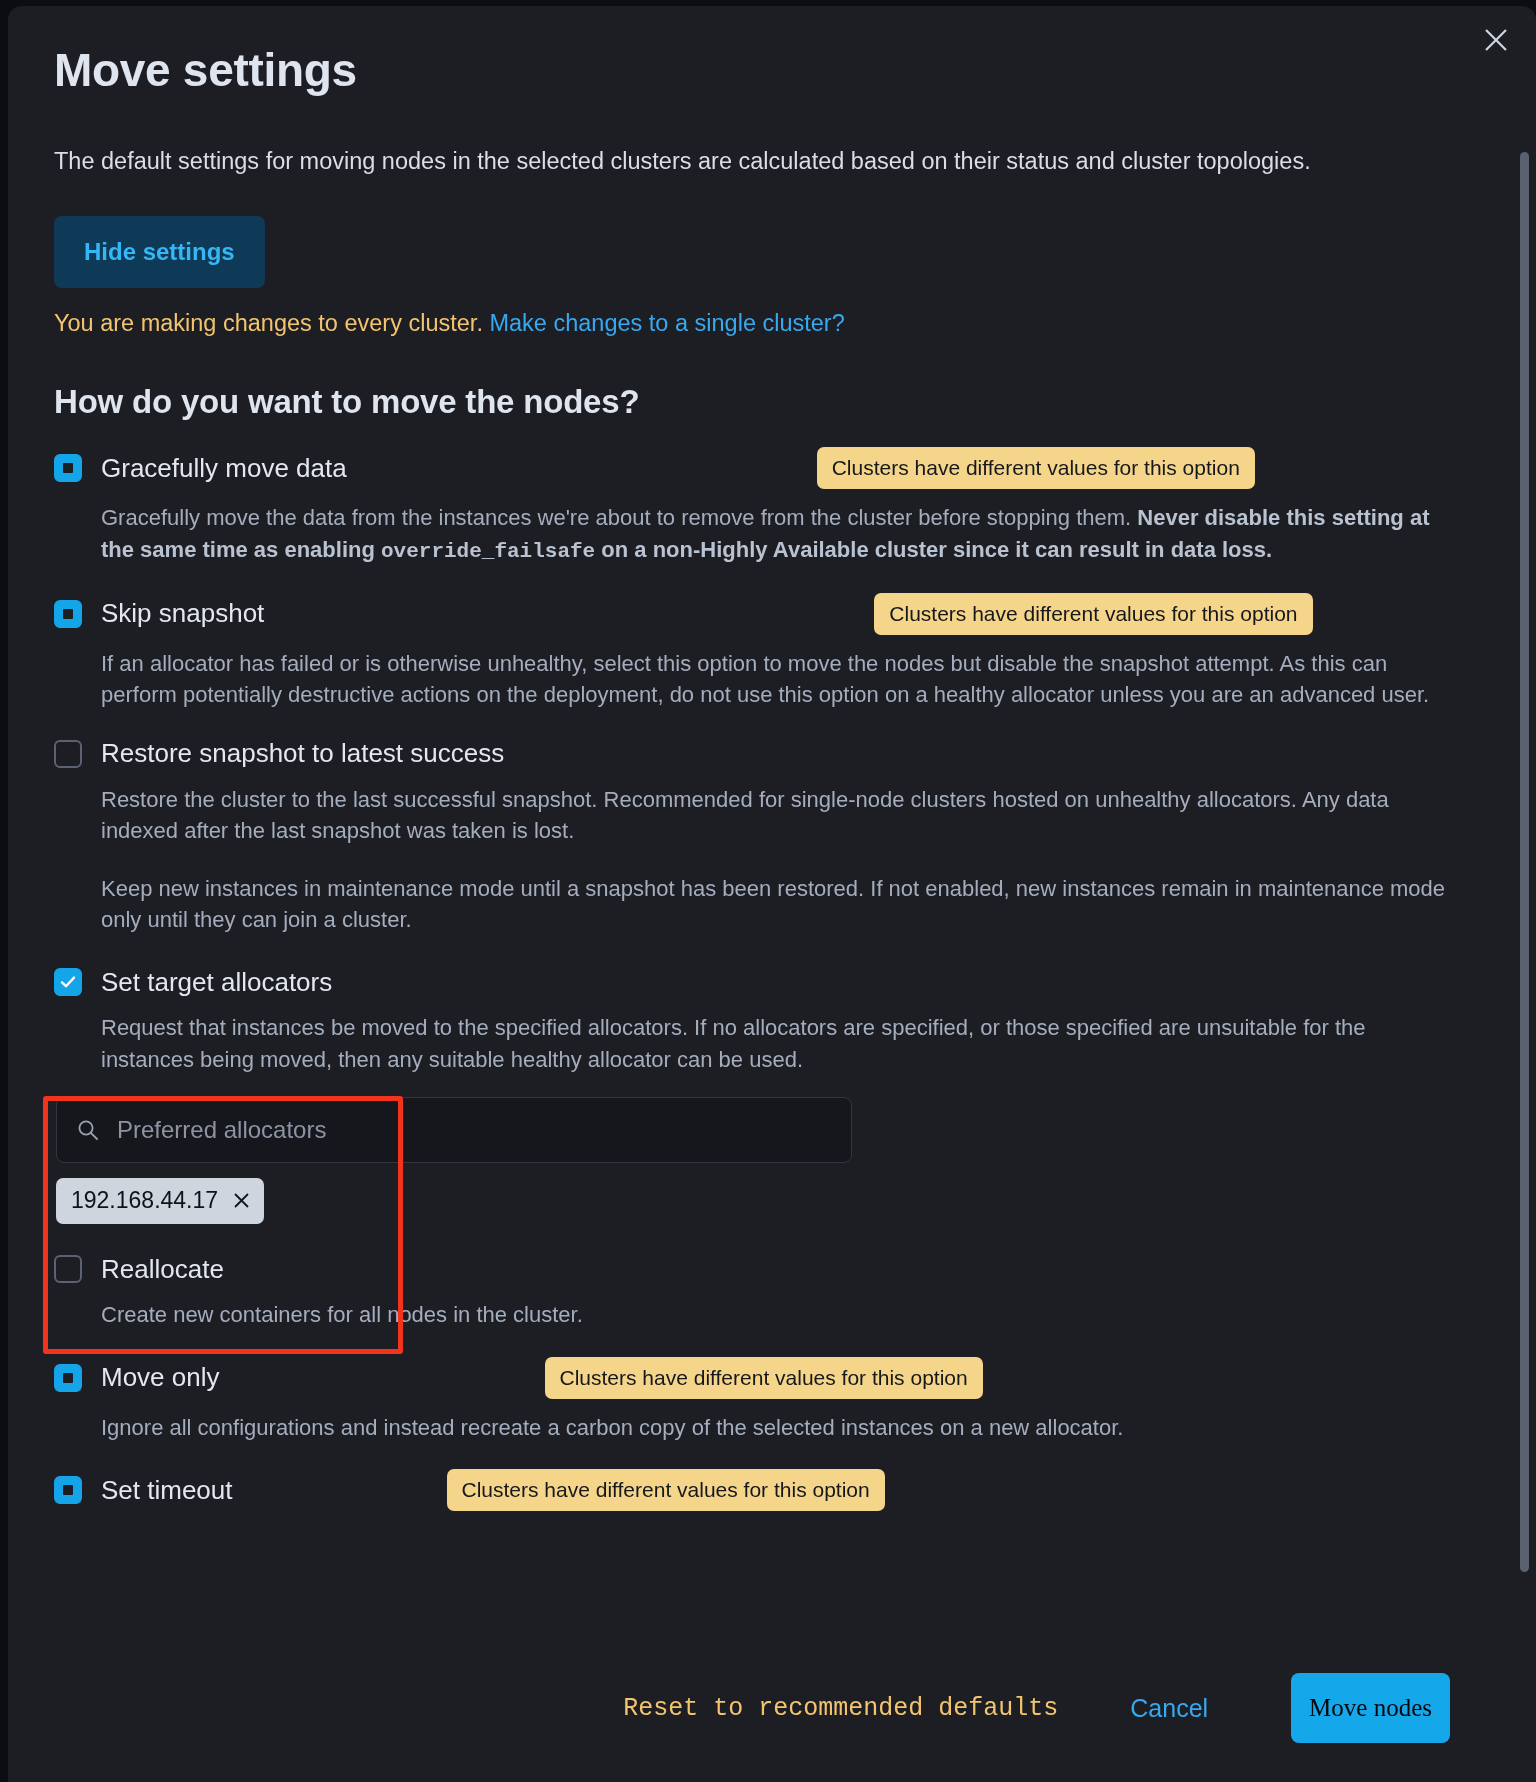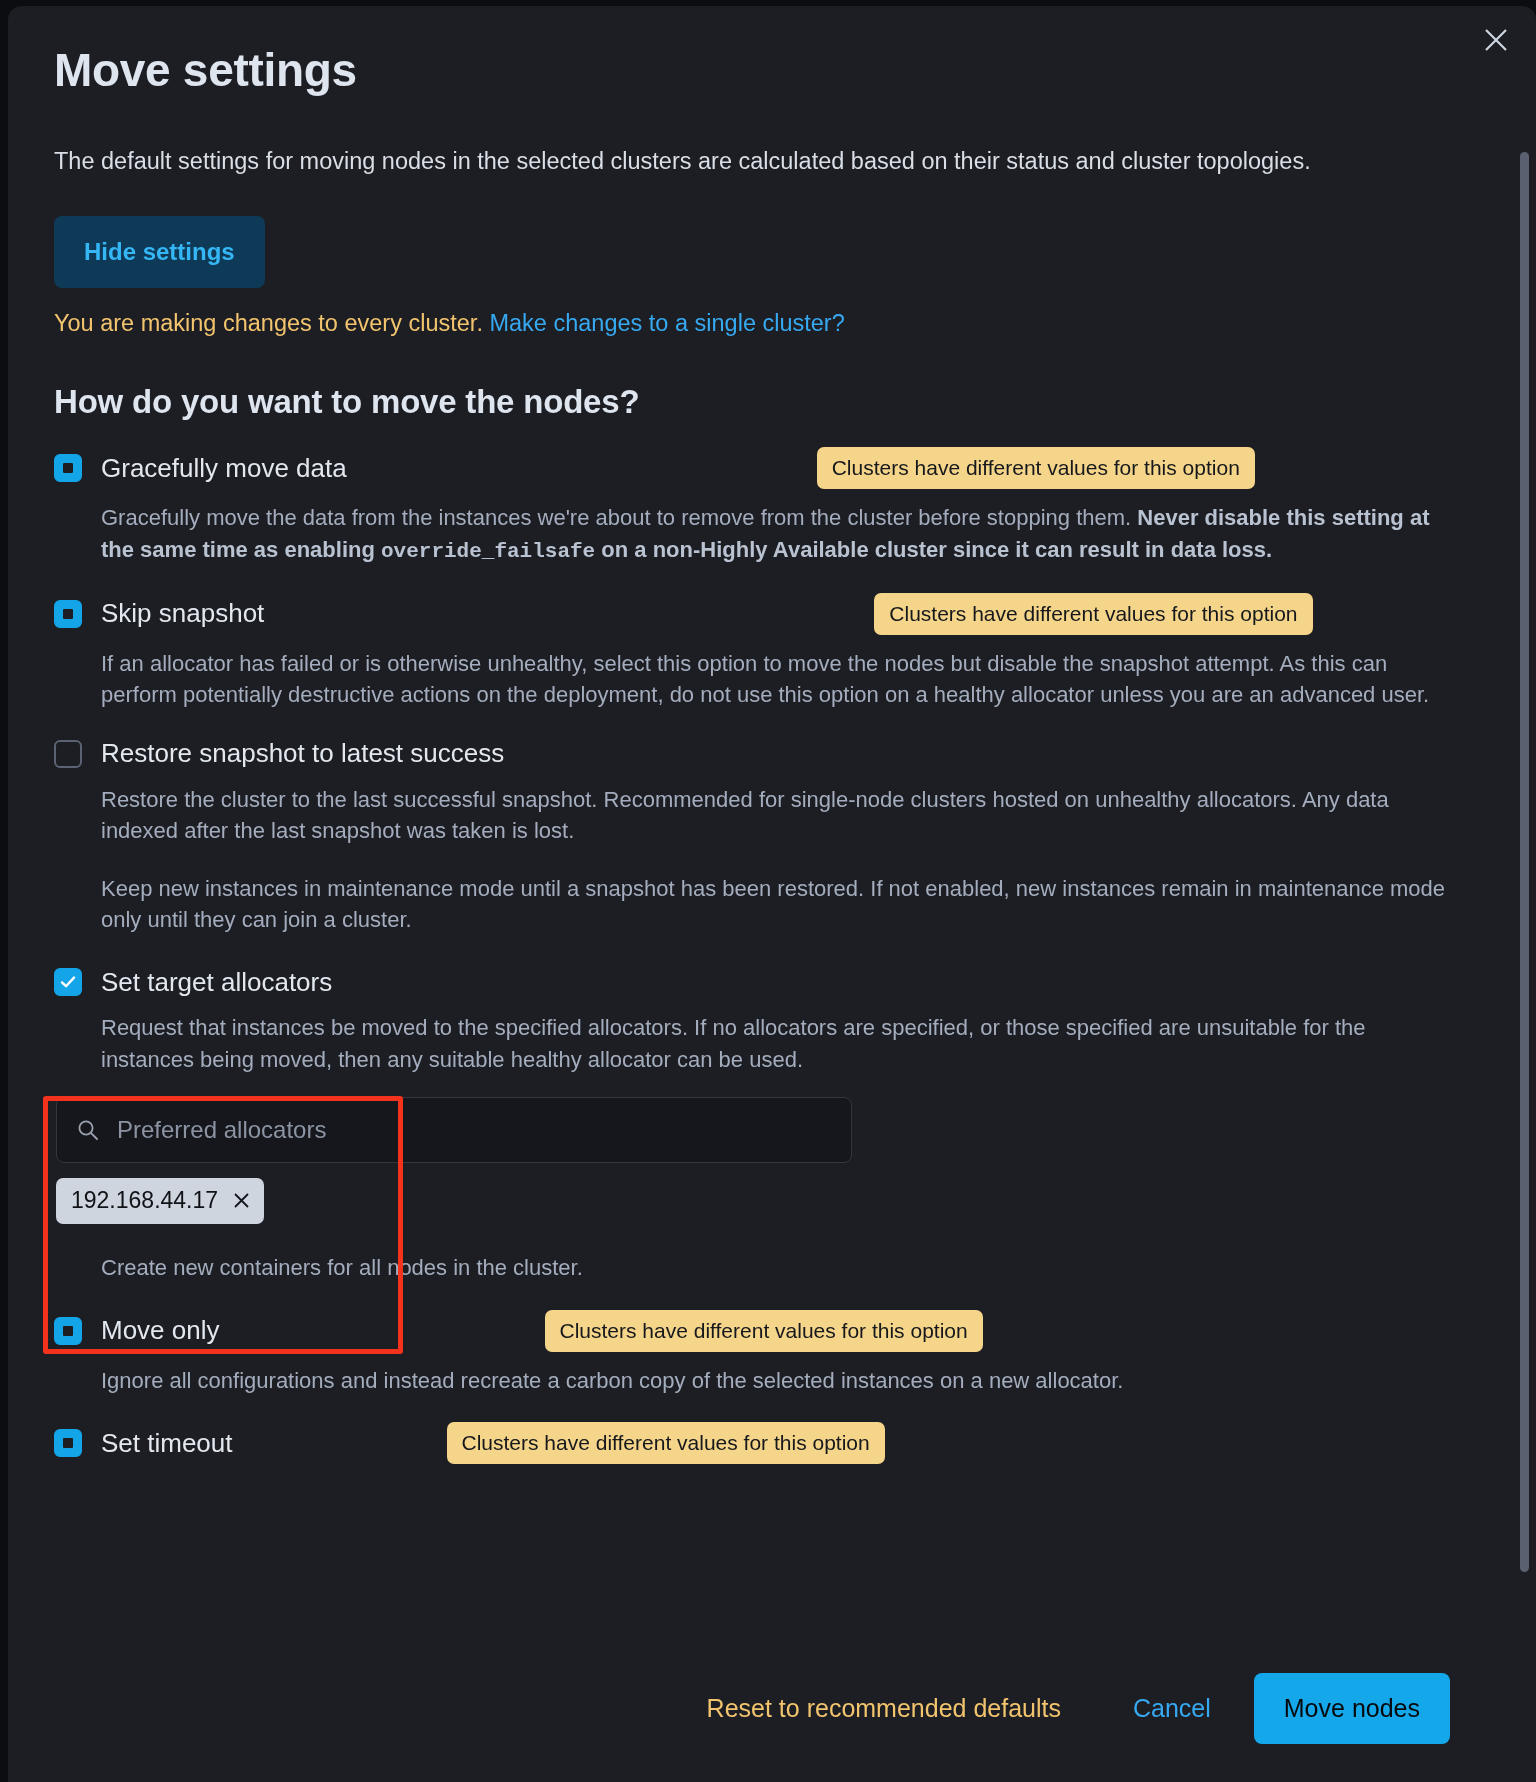--- a/index.html
+++ b/index.html
@@ -245,44 +245,44 @@
     justify-content: flex-end;
     padding-right: 44px;
     gap: 0;
     background: #1d1e24;
   }
   .btn-reset {
     background: none;
     border: none;
     color: #f2c46d;
     font-size: 25px;
-    font-family: Liberation Sans, sans-serif;
+    font-family: Liberation Mono, monospace;
     cursor: pointer;
     padding: 10px 8px;
   }
   .btn-cancel {
     background: none;
     border: none;
     color: #36a9f0;
     font-size: 25px;
     font-family: "Liberation Sans", sans-serif;
     cursor: pointer;
     padding: 10px 8px;
     margin-left: 56px;
     text-align: right;
   }
   .btn-move {
     background: #14a7ea;
     color: #07090c;
     border: none;
     border-radius: 8px;
     font-size: 25px;
-    font-family: Liberation Sans, sans-serif;
-    padding: 21px 30px;
-    margin-left: 35px;
+    font-family: Liberation Serif, serif;
+    padding: 21px 18px;
+    margin-left: 75px;
     cursor: pointer;
   }
 </style>
 </head>
 <body>
 
 <div class="modal">
 
   <button class="close-btn">
     <svg width="26" height="26" viewBox="0 0 26 26">
@@ -369,20 +369,24 @@
               <svg width="19" height="19" viewBox="0 0 19 19">
                 <path d="M3 3 L16 16 M16 3 L3 16" stroke="#13161b" stroke-width="1.8" fill="none"></path>
               </svg>
             </span>
           </div>
         </div>
       </div>
 
       
       <div class="opt" style="margin-top:28px;">
+        <div class="opt-head">
+          <span class="cb unchecked"></span>
+          <span class="opt-label">Reallocate</span>
+        </div>
         <div class="opt-desc">Create new containers for all nodes in the cluster.</div>
       </div>
 
       
       <div class="opt">
         <div class="opt-head">
           <span class="cb indet"></span>
           <span class="opt-label">Move only</span>
           <span class="badge b3">Clusters have different values for this option</span>
         </div>

